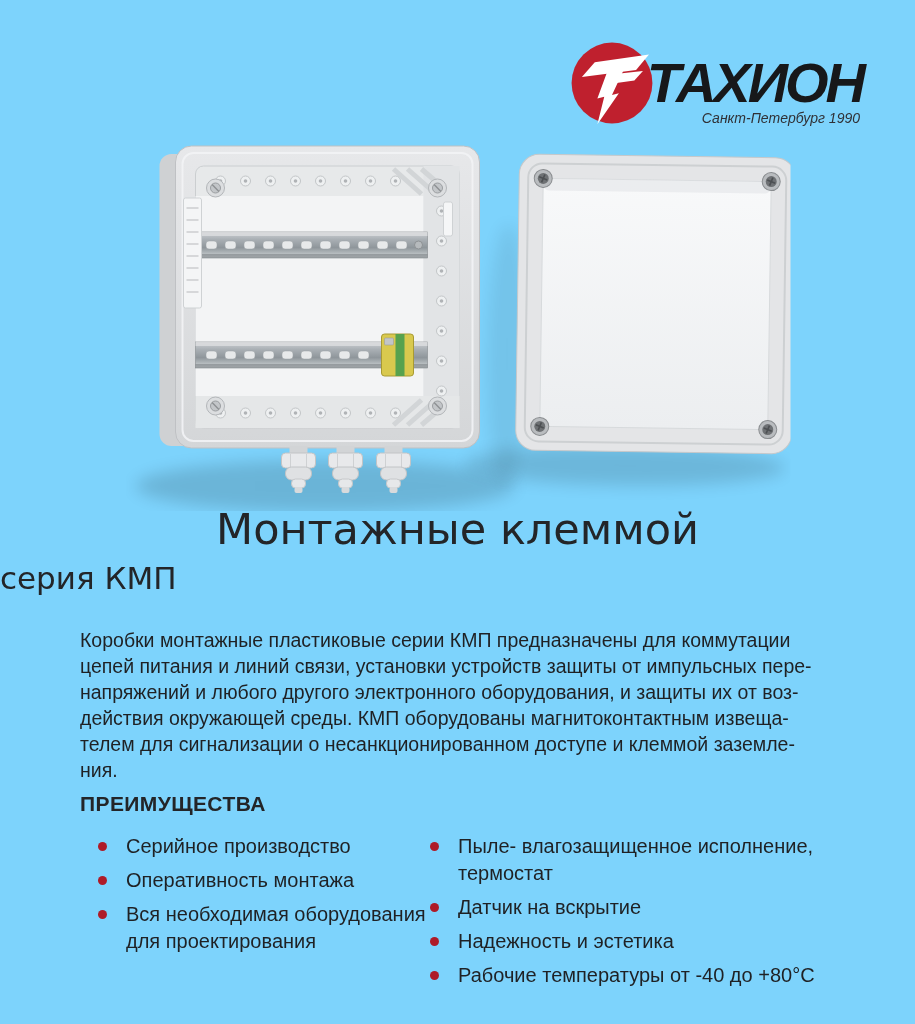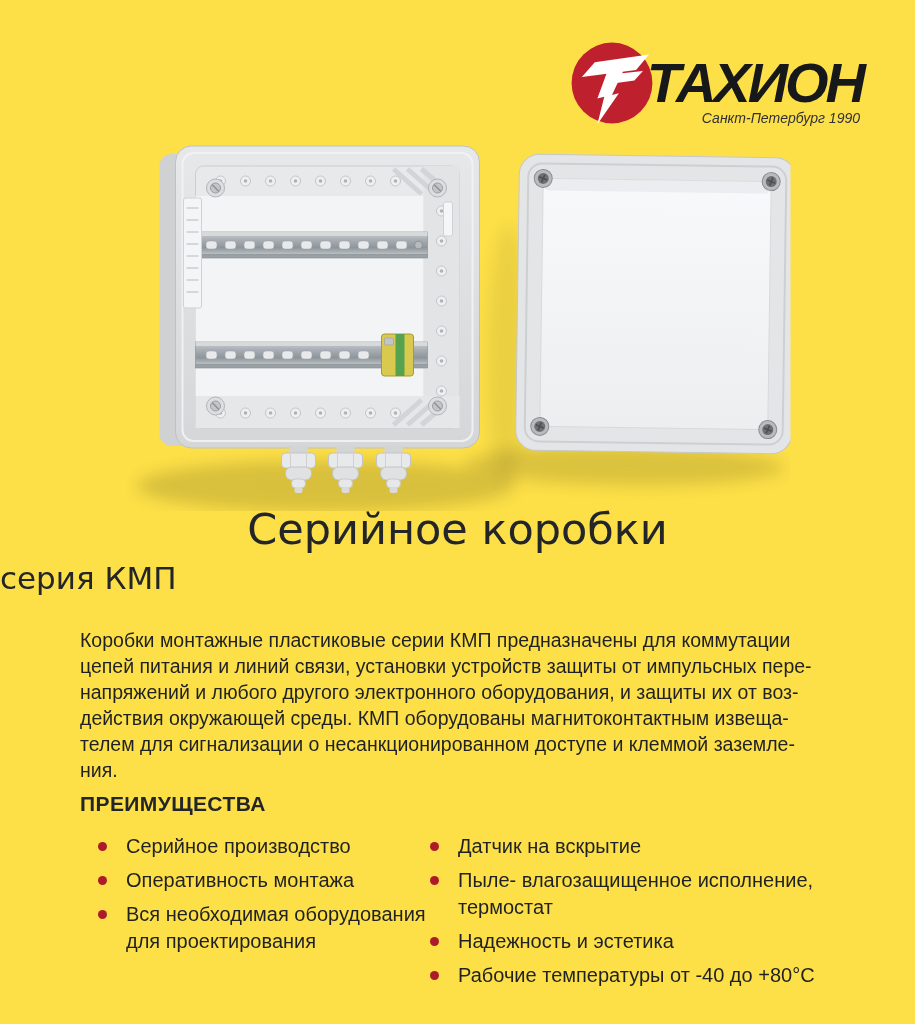--- a/index.html
+++ b/index.html
@@ -1,19 +1,19 @@
 <!DOCTYPE html>
 <html style="--accent: #ae1b28; --logo-red: #bf202e;"><head>
 <meta charset="utf-8">
 <style>
   html,body { margin:0; padding:0; }
   body { background:#e8e9eb; }
   .page {
     position:relative; width:915px; height:1024px; overflow:hidden;
-    background:#fde047; color:#202225;
+    background:#7dd3fc; color:#202225;
     font-family:"Liberation Sans", sans-serif;
   }
   
   .logo { position:absolute; top:40px; right:52px; text-align:right; }
   .logo-row { display:flex; align-items:center; justify-content:flex-end; }
   .logo-mark { width:86px; height:86px; color:var(--logo-red,#bf202e); flex:0 0 auto; }
   .logo-text {
     font-size:56px; font-weight:700; font-style:italic; letter-spacing:-3px;
     color:#17181a; line-height:1; margin-left:-8px; white-space:nowrap;
   }
@@ -241,21 +241,21 @@
         <rect x="24" y="24" width="228" height="248" rx="10" fill="url(#lidPanel)" stroke="#d7dadc"></rect>
         <rect x="24" y="24" width="228" height="12" rx="6" fill="#e3e5e7" opacity="0.6"></rect>
         <use href="#lidscrew" x="24" y="24"></use>
           <use href="#lidscrew" x="252" y="24"></use>
         <use href="#lidscrew" x="24" y="272"></use>
           <use href="#lidscrew" x="252" y="272"></use>
       </g>
     </svg>
   </figure>
 
-  <h1 class="title">Серийное коробки</h1>
+  <h1 class="title">Монтажные клеммой</h1>
   <h2 class="subtitle">серия КМП</h2>
 
   <p class="desc">Коробки монтажные пластиковые серии КМП предназначены для коммутации
 цепей питания и линий связи, установки устройств защиты от импульсных пере-
 напряжений и любого другого электронного оборудования, и защиты их от воз-
 действия окружающей среды. КМП оборудованы магнитоконтактным извеща-
 телем для сигнализации о несанкционированном доступе и клеммой заземле-
 ния.</p>
 
   <h3 class="h-adv">ПРЕИМУЩЕСТВА</h3>
@@ -270,25 +270,25 @@
           <span>Оперативность монтажа</span>
         </li>
       <li>
           <span class="dot"></span>
           <span>Вся необходимая оборудования для проектирования</span>
         </li>
     </ul>
     <ul class="adv col-right">
       <li>
           <span class="dot"></span>
+          <span>Пыле- влагозащищенное исполнение, термостат</span>
+        </li>
+      <li>
+          <span class="dot"></span>
           <span>Датчик на вскрытие</span>
-        </li>
-      <li>
-          <span class="dot"></span>
-          <span>Пыле- влагозащищенное исполнение, термостат</span>
         </li>
       <li>
           <span class="dot"></span>
           <span>Надежность и эстетика</span>
         </li>
       <li>
           <span class="dot"></span>
           <span>Рабочие температуры от -40 до +80°C</span>
         </li>
     </ul>

